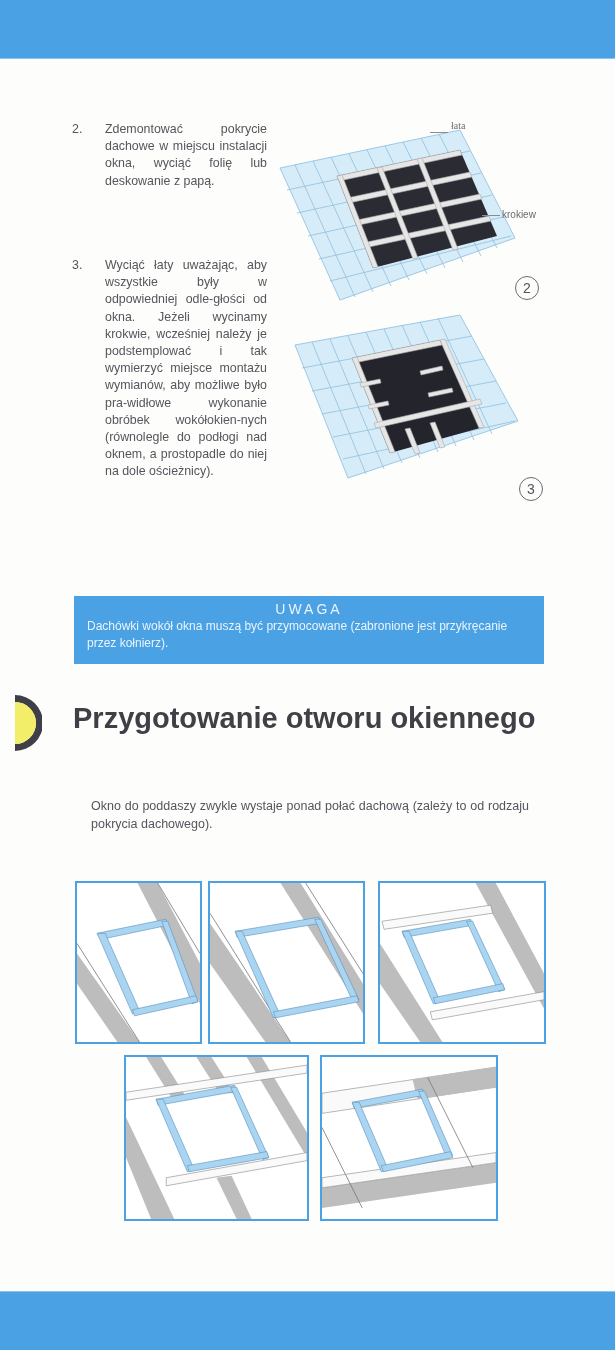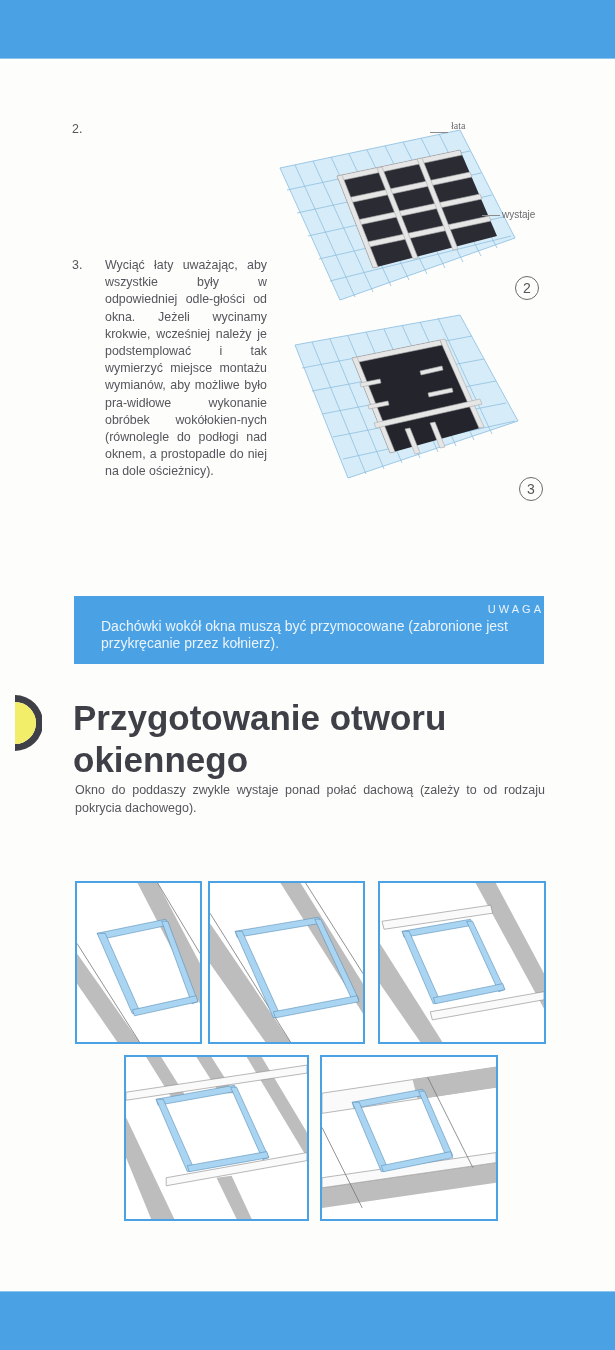--- a/index.html
+++ b/index.html
@@ -33,50 +33,51 @@
   #circ3 { left: 519px; top: 477px; }
 
   .illus { position: absolute; }
   #illus2 { left: 275px; top: 128px; width: 245px; height: 175px; }
   #illus3 { left: 290px; top: 313px; width: 230px; height: 170px; }
 
   .note {
     position: absolute; left: 74px; top: 596px; width: 470px; height: 68px;
     background: #4aa1e4; color: #eaf4fc;
   }
-  .note .title { text-align: right; font-size: 11px; letter-spacing: 3px; padding-top: 4px; line-height: 18px; }
-  .note .body { font-size: 14px; line-height: 17px; padding: 0 12px 0 27px; }
+  .note .title { text-align: center; font-size: 14px; letter-spacing: 3px; padding-top: 4px; line-height: 18px; }
+  .note .body { font-size: 12px; line-height: 17px; padding: 0 12px 0 13px; }
 
   .marker { position: absolute; left: 12px; top: 692px; width: 30px; height: 62px; }
 
   .heading {
     position: absolute; left: 73px; top: 697px; width: 480px;
-    font-size: 35px; font-weight: bold; line-height: 42px; color: #3f3f48;
+    font-size: 29px; font-weight: bold; line-height: 42px; color: #3f3f48;
   }
   .intro {
     position: absolute; left: 75px; top: 782px; width: 470px;
     font-size: 12.5px; line-height: 17.5px; color: #55555d; text-align: justify;
   }
-  .intro p { margin: 0; }
+  .intro p { margin: 16px; }
 
   .fig { position: absolute; border: 2.5px solid #4aa1e4; background: #fff; box-sizing: border-box; overflow: hidden; }
   .fig svg { display: block; width: 100%; height: 100%; }
   #fig1 { left: 75px;  top: 881px; width: 127px; height: 163px; }
   #fig2 { left: 208px; top: 881px; width: 157px; height: 163px; }
   #fig3 { left: 378px; top: 881px; width: 168px; height: 163px; }
   #fig4 { left: 124px; top: 1055px; width: 185px; height: 166px; }
   #fig5 { left: 320px; top: 1055px; width: 178px; height: 166px; }
 </style>
 </head>
 <body>
 
 <div class="band-top"></div>
 
 <div class="step" id="step2">
   <span class="num">2.</span>
+  <div class="txt">Zdemontować pokrycie dachowe w miejscu instalacji okna, wyciąć folię lub deskowanie z papą.</div>
 </div>
 
 <div class="step" id="step3">
   <span class="num">3.</span>
   <div class="txt">Wyciąć łaty uważając, aby wszystkie były w odpowiedniej odle-głości od okna. Jeżeli wycinamy krokwie, wcześniej należy je podstemplować i tak wymierzyć miejsce montażu wymianów, aby możliwe było pra-widłowe wykonanie obróbek wokółokien-nych (równolegle do podłogi nad oknem, a prostopadle do niej na dole ościeżnicy).</div>
 </div>
 
 <div class="illus" id="illus2">
   <svg viewBox="0 0 245 175" width="245" height="175">
     <polygon points="5,40 185,2 240,110 65,172" fill="#d6ecf8" stroke="#9cc8e6" stroke-width="1"></polygon>
@@ -103,21 +104,21 @@
       <polygon points="82,92 205,66 207,71 84,97"></polygon>
       <polygon points="92,114 214,88 216,93 94,119"></polygon>
       <polygon points="62,48 67,47 103,139 98,140"></polygon>
       <polygon points="102,40 107,39 143,130 138,131"></polygon>
       <polygon points="142,31 147,30 183,121 178,122"></polygon>
     </g>
   </svg>
 </div>
 <span class="label-lata">łata</span>
 <div class="leader" style="left:430px; top:132px; width:18px;"></div>
-<span class="label-krokiew">wystaje</span>
+<span class="label-krokiew">krokiew</span>
 <div class="leader" style="left:482px; top:215px; width:18px;"></div>
 <div class="circ-num" id="circ2">2</div>
 
 <div class="illus" id="illus3">
   <svg viewBox="0 0 230 170" width="230" height="170">
     <polygon points="5,32 170,2 228,108 58,165" fill="#d6ecf8" stroke="#9cc8e6" stroke-width="1"></polygon>
     <g stroke="#8fbfe0" stroke-width="0.8">
       <line x1="22" y1="29" x2="76" y2="161"></line>
         <line x1="40" y1="26" x2="94" y2="156"></line>
       <line x1="58" y1="23" x2="112" y2="150"></line>

